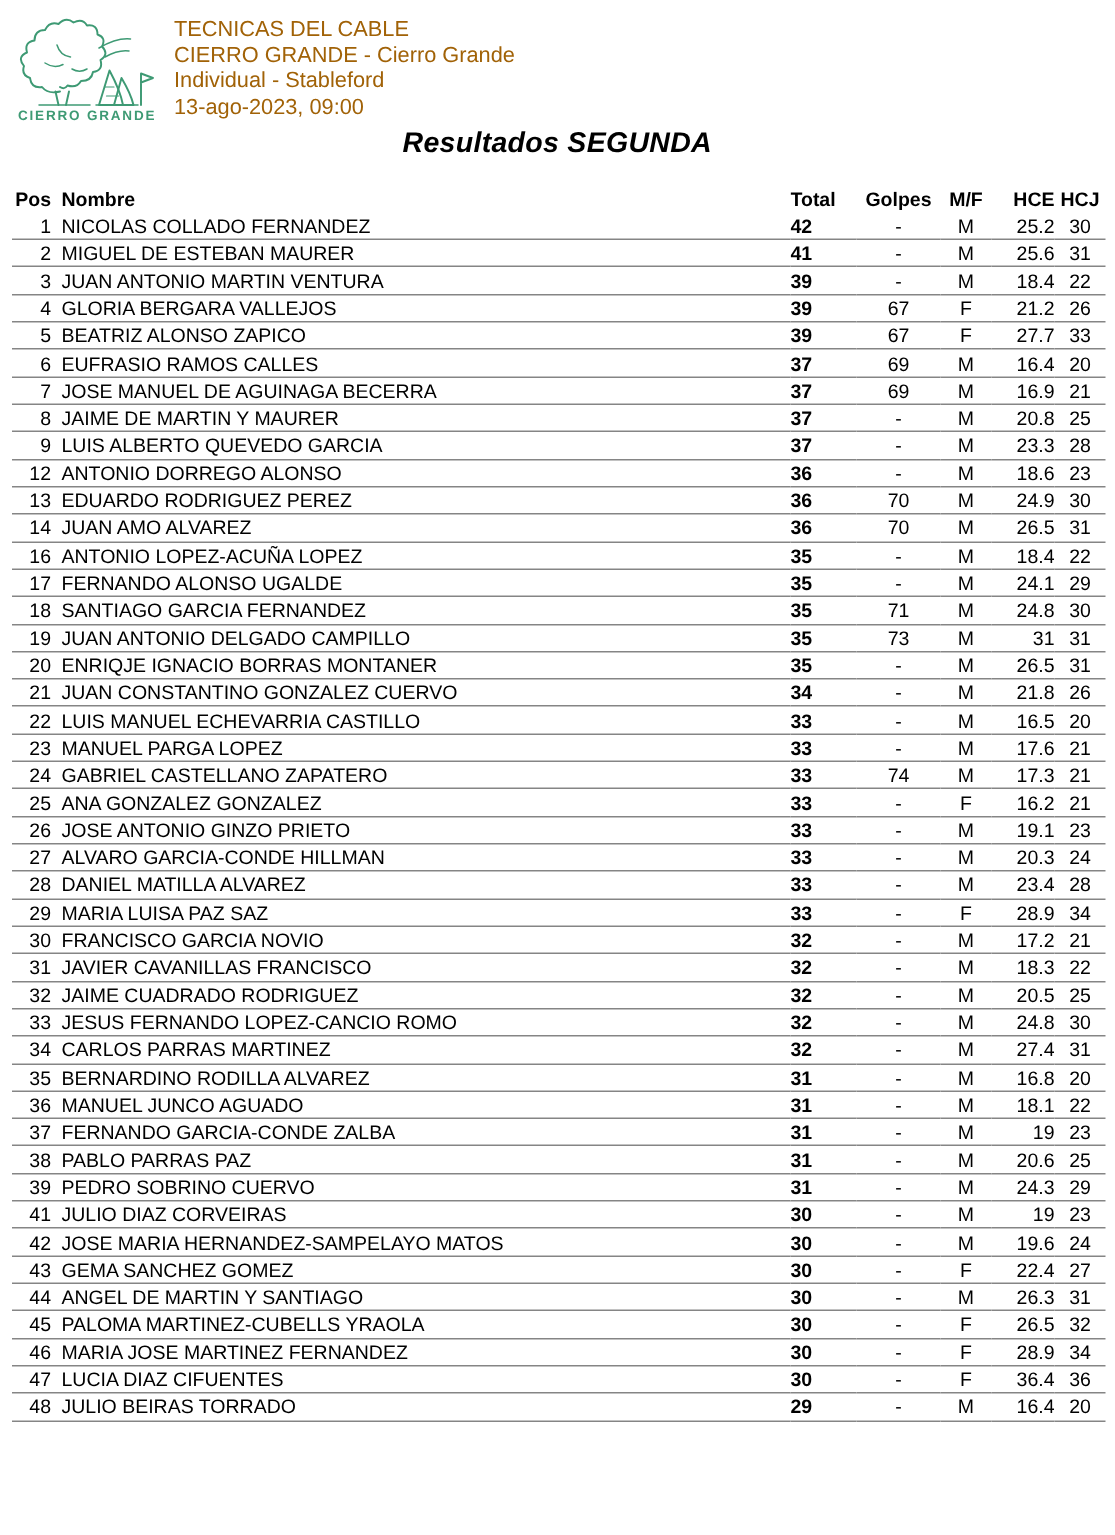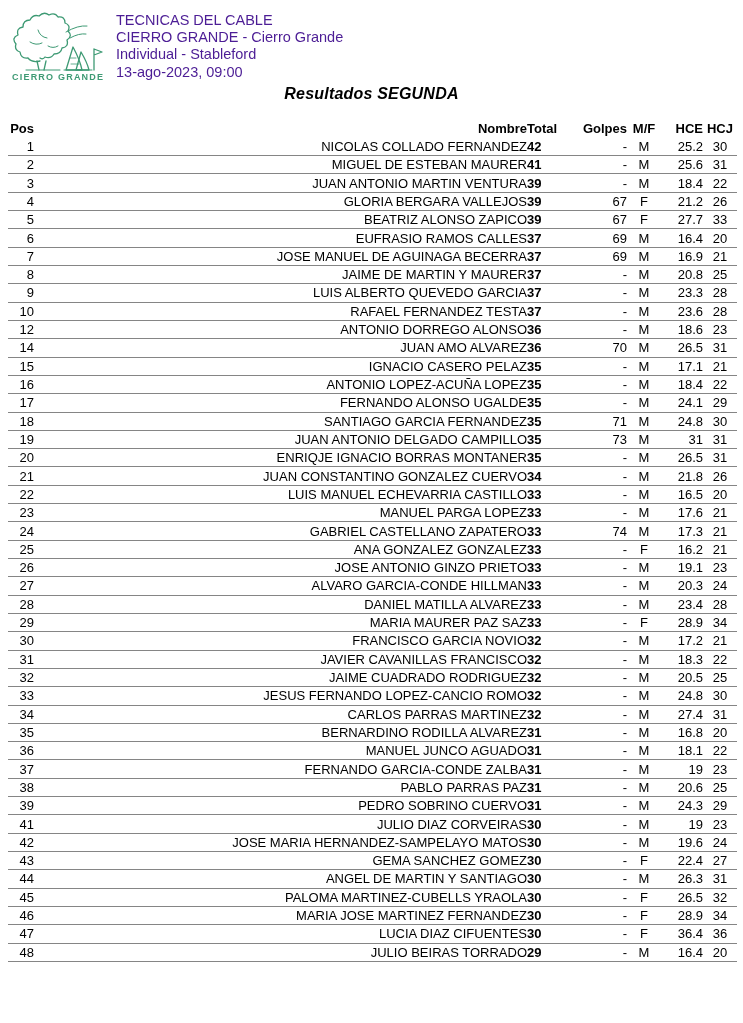--- a/index.html
+++ b/index.html
@@ -26,25 +26,25 @@
     position: absolute;
     left: 10px;
     top: 12px;
     width: 96px;
     height: 70px;
   }
   .header-info {
     margin-left: 116px;
     font-size: 14.5px;
     line-height: 17.2px;
-    color: #4c1d95;
+    color: #a16207;
   }
   .doc-title {
     text-align: center;
-    font-size: 16px;
+    font-size: 19px;
     font-weight: bold;
     font-style: italic;
     margin-top: 4px;
     letter-spacing: 0.2px;
   }
   table.results {
     border-collapse: collapse;
     table-layout: fixed;
     width: 729px;
     margin: 16px 6px 0 8px;
@@ -58,24 +58,24 @@
     border-bottom: 1px solid #858585;
   }
   th, td {
     padding: 0;
     white-space: nowrap;
     overflow: hidden;
     vertical-align: middle;
   }
   th { font-weight: bold; }
   .c-pos    { width: 26px; text-align: right; }
-  .c-nombre { text-align: right; padding-left: 7px; margin-left: 12px; }
+  .c-nombre { text-align: left; padding-left: 7px; margin-left: 12px; }
   .c-total  { width: 44px; text-align: left; }
   td.c-total { font-weight: bold; }
-  .c-golpes { width: 56px; text-align: right; }
+  .c-golpes { width: 56px; text-align: center; }
   .c-mf     { width: 34px; text-align: center; }
   .c-hce    { width: 42px; text-align: right; }
   .c-hcj    { width: 34px; text-align: center; }
   .logo-svg { stroke-linecap: round; stroke-linejoin: round; }
 </style>
 </head>
 <body>
 
 <div class="page">
 
@@ -201,56 +201,47 @@
         <tr>
     <td class="c-pos">9</td>
     <td class="c-nombre">LUIS ALBERTO QUEVEDO GARCIA</td>
     <td class="c-total">37</td>
     <td class="c-golpes">-</td>
     <td class="c-mf">M</td>
     <td class="c-hce">23.3</td>
     <td class="c-hcj">28</td>
   </tr>
         <tr>
-    <td class="c-pos">10</td>
-    <td class="c-nombre">RAFAEL FERNANDEZ TESTA</td>
-    <td class="c-total">37</td>
-    <td class="c-golpes">-</td>
-    <td class="c-mf">M</td>
-    <td class="c-hce">23.6</td>
-    <td class="c-hcj">28</td>
-  </tr>
-        <tr>
     <td class="c-pos">12</td>
     <td class="c-nombre">ANTONIO DORREGO ALONSO</td>
     <td class="c-total">36</td>
     <td class="c-golpes">-</td>
     <td class="c-mf">M</td>
     <td class="c-hce">18.6</td>
     <td class="c-hcj">23</td>
+  </tr>
+        <tr>
+    <td class="c-pos">13</td>
+    <td class="c-nombre">EDUARDO RODRIGUEZ PEREZ</td>
+    <td class="c-total">36</td>
+    <td class="c-golpes">70</td>
+    <td class="c-mf">M</td>
+    <td class="c-hce">24.9</td>
+    <td class="c-hcj">30</td>
   </tr>
         <tr>
     <td class="c-pos">14</td>
     <td class="c-nombre">JUAN AMO ALVAREZ</td>
     <td class="c-total">36</td>
     <td class="c-golpes">70</td>
     <td class="c-mf">M</td>
     <td class="c-hce">26.5</td>
     <td class="c-hcj">31</td>
   </tr>
         <tr>
-    <td class="c-pos">15</td>
-    <td class="c-nombre">IGNACIO CASERO PELAZ</td>
-    <td class="c-total">35</td>
-    <td class="c-golpes">-</td>
-    <td class="c-mf">M</td>
-    <td class="c-hce">17.1</td>
-    <td class="c-hcj">21</td>
-  </tr>
-        <tr>
     <td class="c-pos">16</td>
     <td class="c-nombre">ANTONIO LOPEZ-ACUÑA LOPEZ</td>
     <td class="c-total">35</td>
     <td class="c-golpes">-</td>
     <td class="c-mf">M</td>
     <td class="c-hce">18.4</td>
     <td class="c-hcj">22</td>
   </tr>
         <tr>
     <td class="c-pos">17</td>
@@ -355,21 +346,21 @@
     <td class="c-pos">28</td>
     <td class="c-nombre">DANIEL MATILLA ALVAREZ</td>
     <td class="c-total">33</td>
     <td class="c-golpes">-</td>
     <td class="c-mf">M</td>
     <td class="c-hce">23.4</td>
     <td class="c-hcj">28</td>
   </tr>
         <tr>
     <td class="c-pos">29</td>
-    <td class="c-nombre">MARIA MAURER PAZ SAZ</td>
+    <td class="c-nombre">MARIA LUISA PAZ SAZ</td>
     <td class="c-total">33</td>
     <td class="c-golpes">-</td>
     <td class="c-mf">F</td>
     <td class="c-hce">28.9</td>
     <td class="c-hcj">34</td>
   </tr>
         <tr>
     <td class="c-pos">30</td>
     <td class="c-nombre">FRANCISCO GARCIA NOVIO</td>
     <td class="c-total">32</td>

